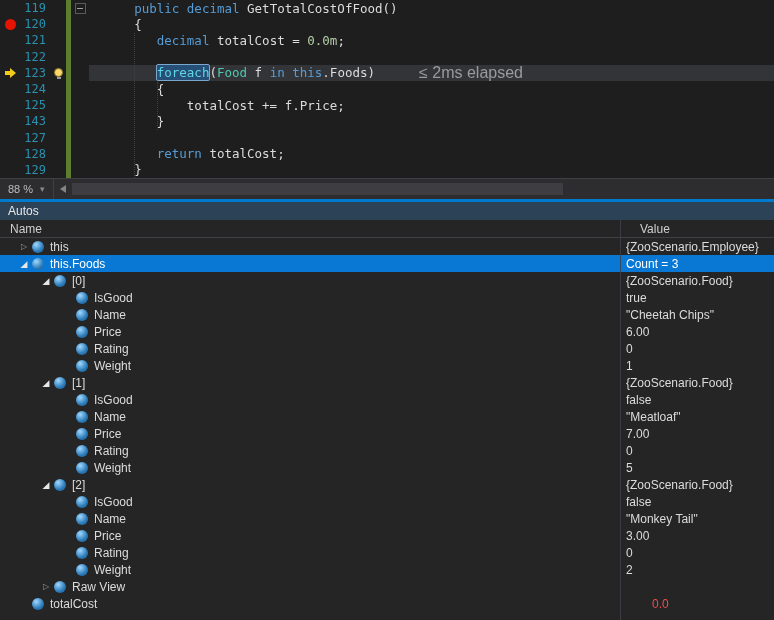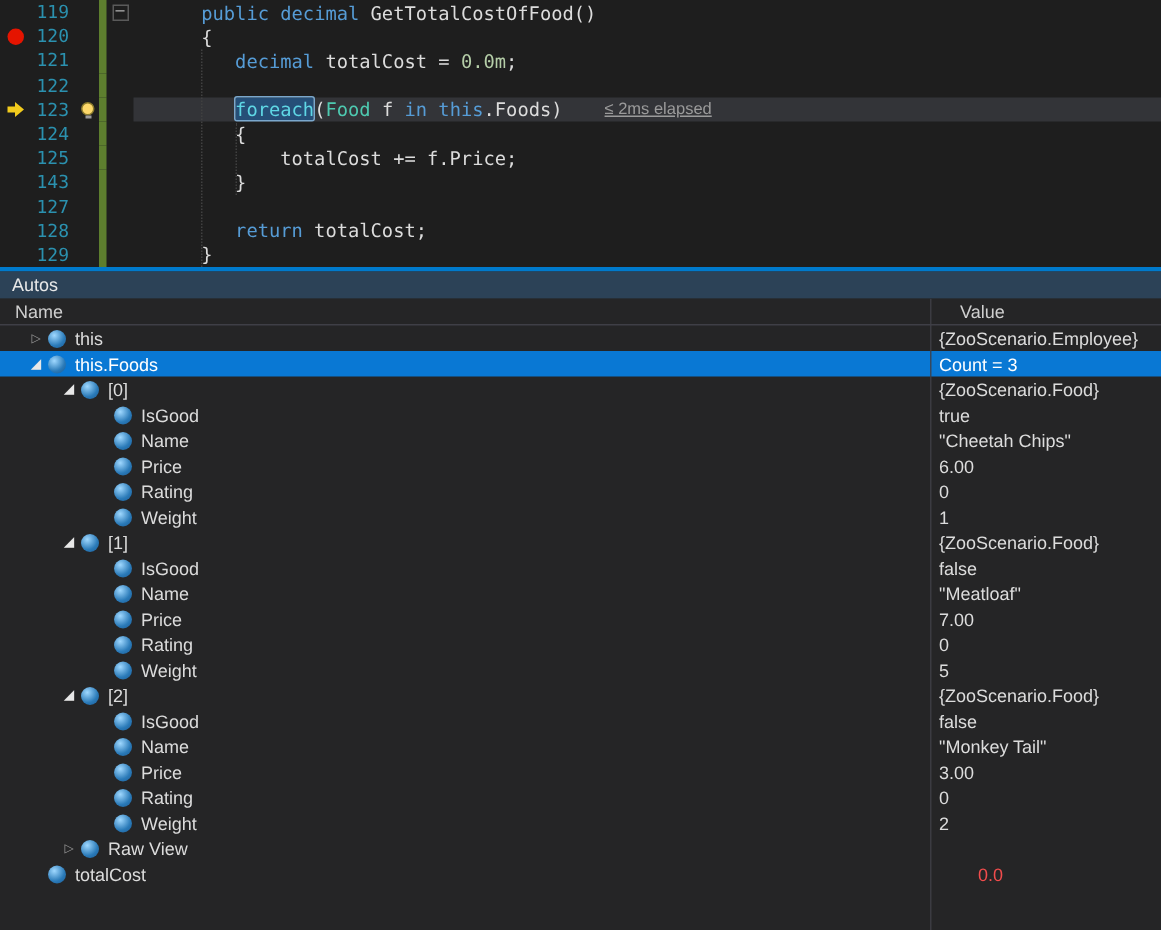--- a/index.html
+++ b/index.html
@@ -36,22 +36,22 @@
   .tk-type{color:var(--type-name,#4EC9B0);}
   .tk-num{color:var(--number-literal,#B5CEA8);}
   .tk-pl{color:var(--plain,#DCDCDC);}
   .word-hl{
     background:var(--word-highlight-bg,#264F78);
     outline:1px solid var(--word-highlight-border,#7AA7CC);
     color:var(--word-highlight-text,#5FD7E5) !important;
     border-radius:1px;
   }
   .perftip{
-    margin-left:28px;color:var(--perf-tip-text,#9B9B9B);
-    font-family:"Liberation Sans",sans-serif;font-size:11px;white-space:pre;text-decoration:underline;
+    margin-left:44px;color:var(--perf-tip-text,#9B9B9B);
+    font-family:"Liberation Sans",sans-serif;font-size:16px;white-space:pre;
   }
 
   .bp{width:11px;height:11px;border-radius:50%;background:var(--breakpoint,#E51400);}
   .arrow{display:flex;align-items:center;}
   .arrow .shaft{width:5px;height:4px;background:var(--arrow,#F2CB1D);}
   .arrow .head{
     width:0;height:0;border-top:5px solid transparent;border-bottom:5px solid transparent;
     border-left:6px solid var(--arrow,#F2CB1D);
   }
   .bulb{position:relative;width:9px;height:9px;border-radius:50%;
@@ -218,20 +218,32 @@
           <span class="bulbslot"></span>
           <span class="changebar"></span>
           <span class="foldslot"></span>
           <span class="code"><span class="tk-pl">      }</span></span>
         </div>
       </div>
     <div class="indent-guide ig1"></div>
     <div class="indent-guide ig2"></div>
   </div>
 
+  <div class="zoombar">
+    <div class="zoom">
+      <span>88 %</span>
+      <span class="caret">▾</span>
+    </div>
+    <div class="hscroll-left">
+      <span class="tri"></span>
+    </div>
+    <div class="hscroll-track">
+      <div class="hscroll-thumb"></div>
+    </div>
+  </div>
 
   <div class="autos">
     <div class="autos-accent"></div>
     <div class="autos-title">Autos</div>
     <div class="grid">
       <div class="grid-header">
         <div class="col-name">Name</div>
         <div class="col-value">Value</div>
       </div>
       <div id="autos-rows">

